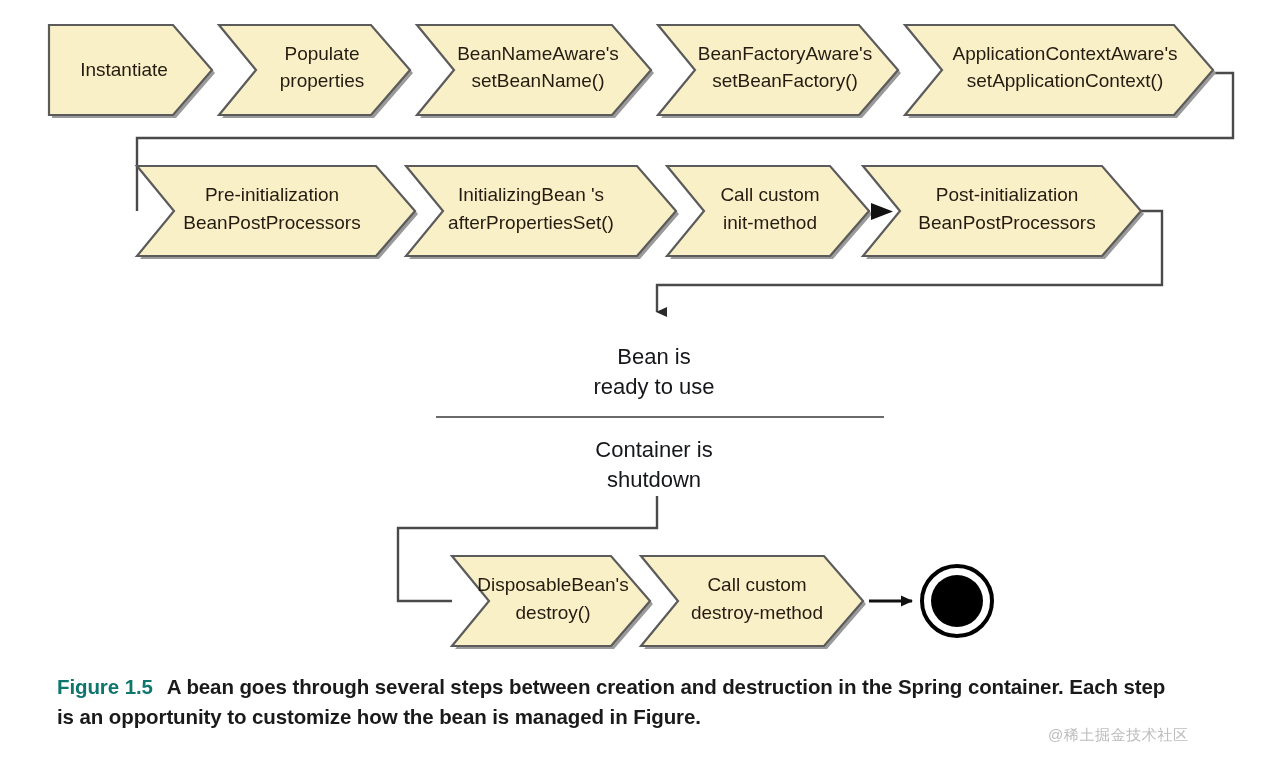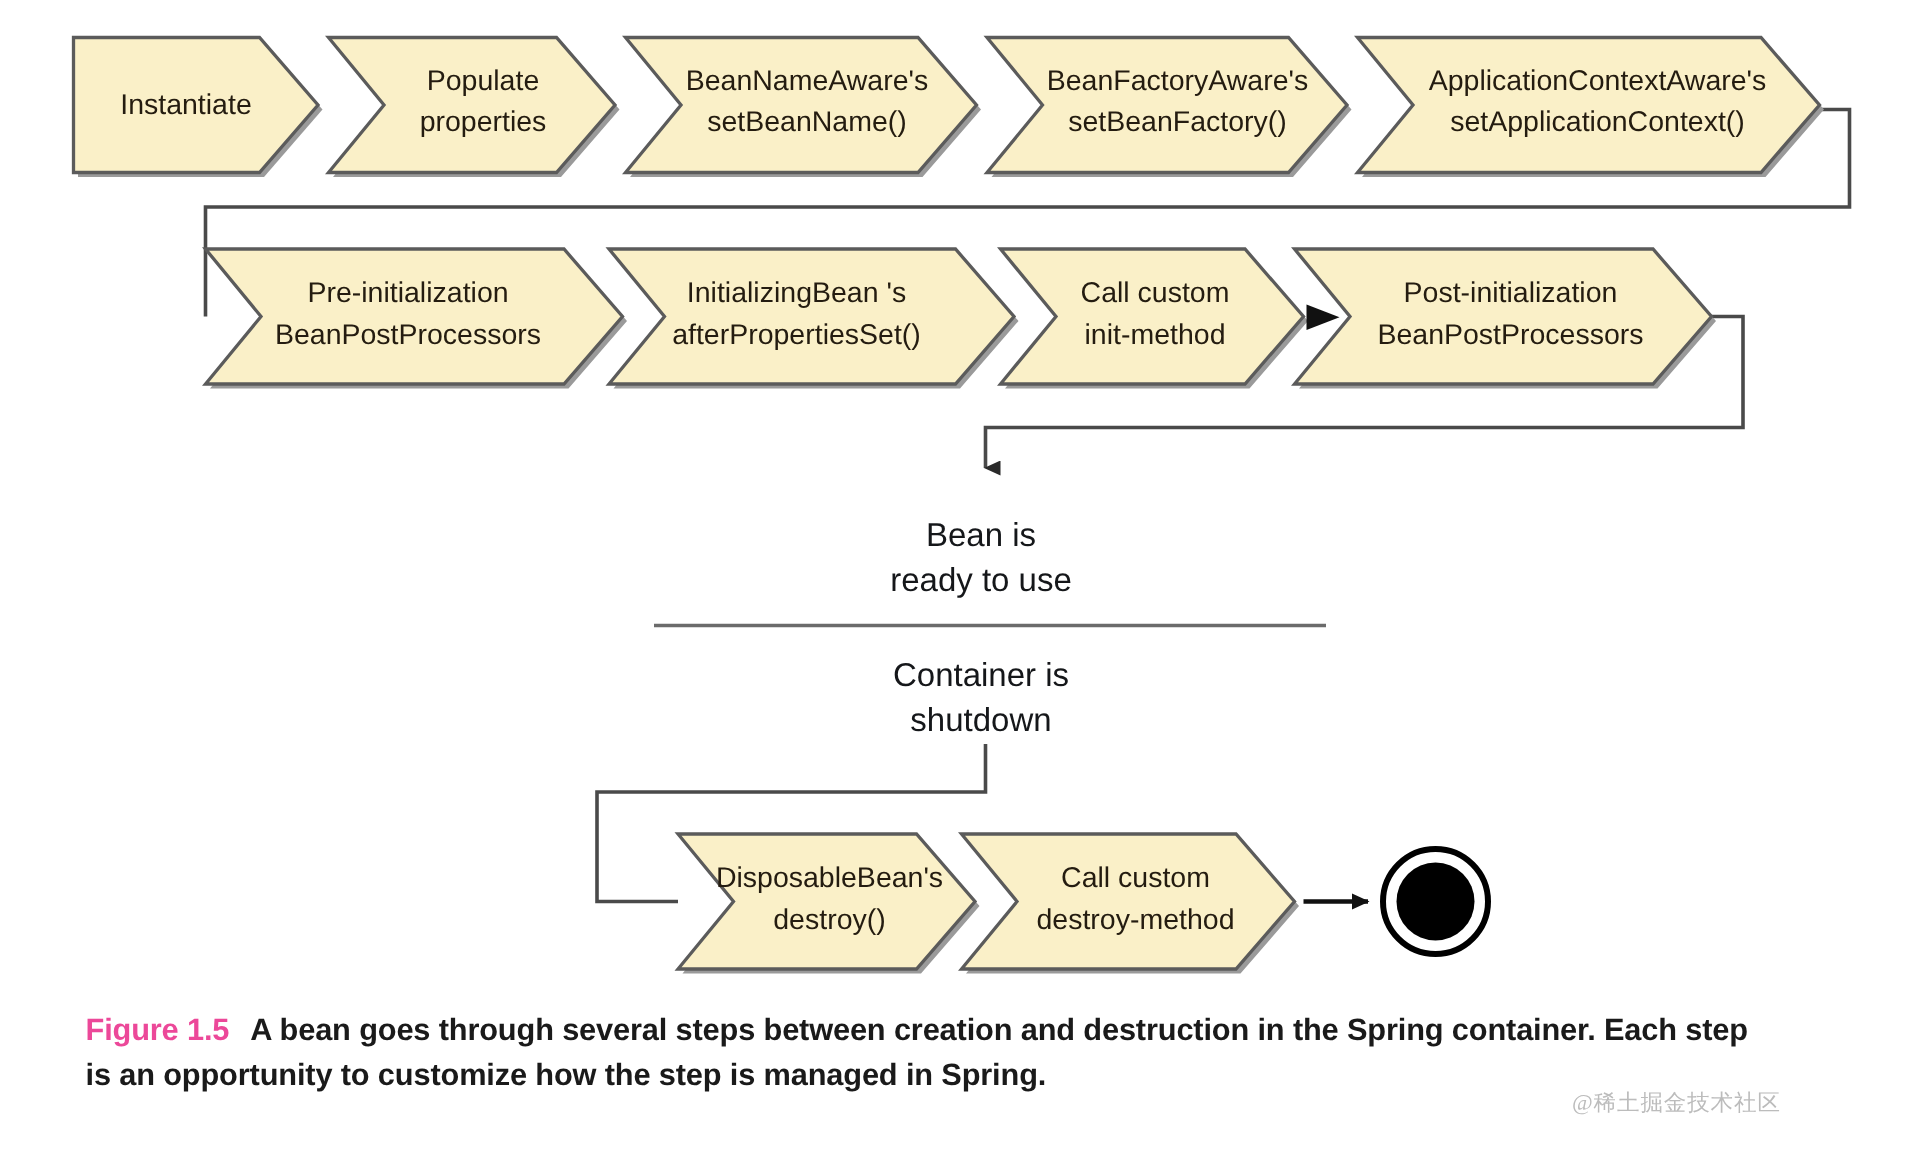--- a/index.html
+++ b/index.html
@@ -49,29 +49,29 @@
     top: 672px;
     width: 1115px;
     font-family: "Liberation Sans", sans-serif;
     font-size: 20.5px;
     font-weight: bold;
     color: #1a1a1a;
     line-height: 1.45;
     letter-spacing: -0.1px;
   }
   .caption-label {
-    color: #ec4899;
+    color: #0f766e;
     font-weight: bold;
     margin-right: 14px;
   }
   .watermark {
     position: absolute;
     left: 1048px;
     top: 726px;
-    font-family: Liberation Serif, serif;
+    font-family: Liberation Sans, sans-serif;
     font-size: 15px;
     color: #bcbcbc;
     letter-spacing: 0.6px;
     white-space: nowrap;
   }
 </style>
 </head>
 <body>
 
 <div id="figure-root">
@@ -194,18 +194,18 @@
       <line x1="869" y1="601" x2="912" y2="601" stroke="#111111" stroke-width="3" marker-end="url(#arrowRight)"></line>
     </g>
 
     <g>
       <circle cx="957" cy="601" r="35" fill="#ffffff" stroke="#000000" stroke-width="4"></circle>
       <circle cx="957" cy="601" r="26" fill="#000000"></circle>
     </g>
   </svg>
 
   <div class="caption">
-    <span class="caption-label">Figure 1.5</span><span>A bean goes through several steps between creation and destruction in the Spring container. Each step is an opportunity to customize how the step is managed in Spring.</span>
+    <span class="caption-label">Figure 1.5</span><span>A bean goes through several steps between creation and destruction in the Spring container. Each step is an opportunity to customize how the bean is managed in Figure.</span>
   </div>
 
   <div class="watermark">@稀土掘金技术社区</div>
 
 </div>
 
 </body></html>

